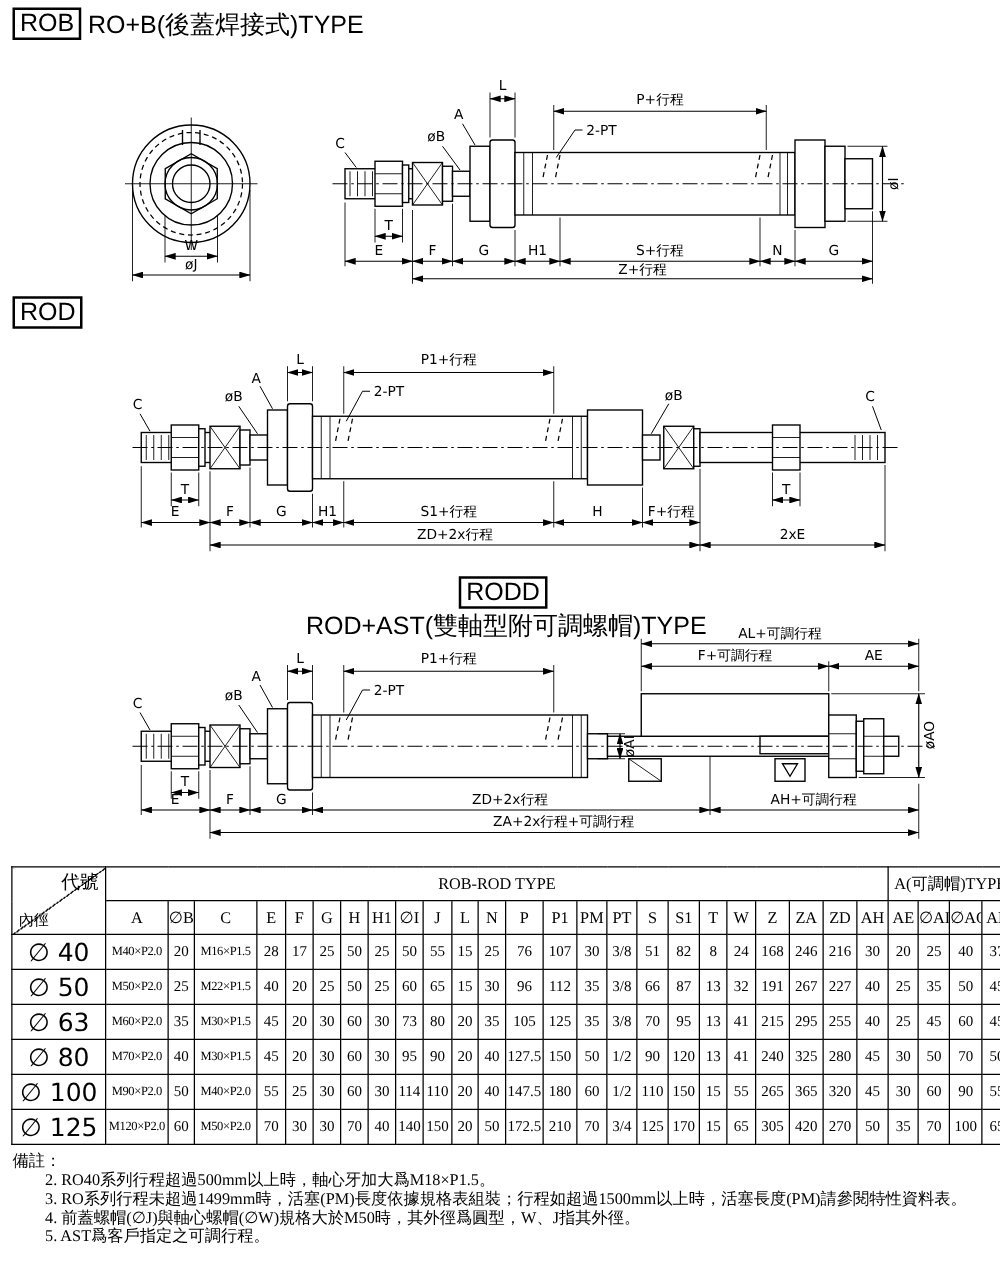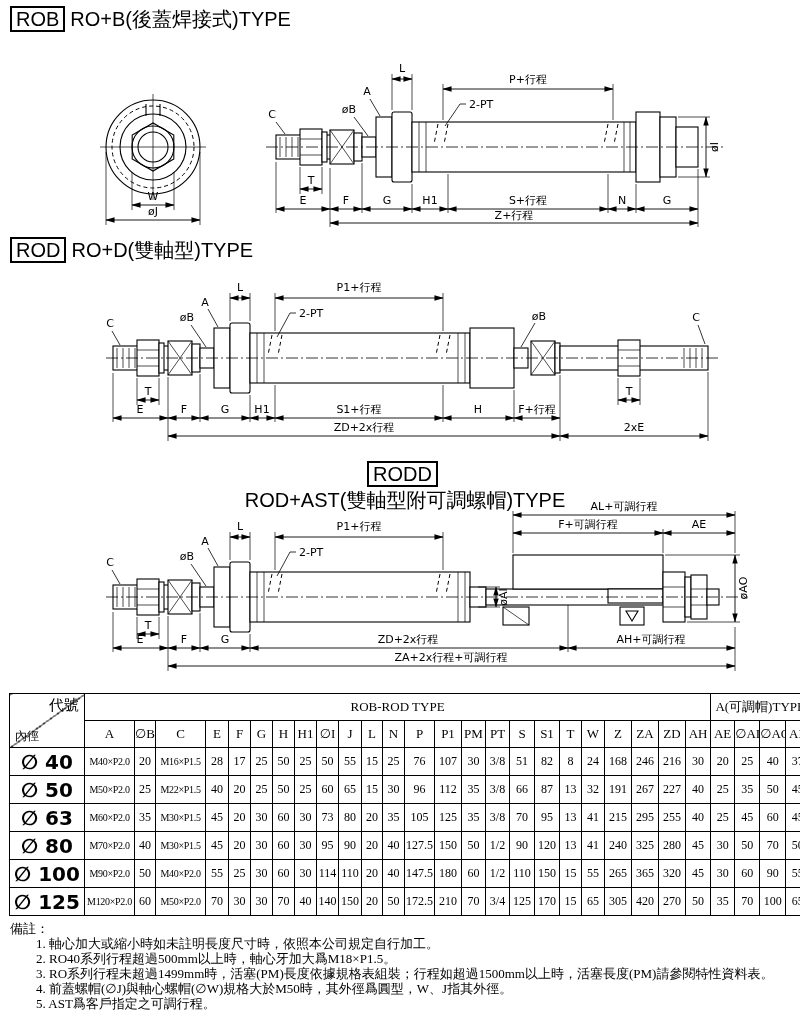--- a/index.html
+++ b/index.html
@@ -25,21 +25,21 @@
   
   table.dim{border-collapse:collapse;table-layout:fixed;width:798px;margin:6px 0 0 1px;}
   table.dim th,table.dim td{border:1px solid #000;text-align:center;vertical-align:middle;
     padding:0;overflow:hidden;white-space:nowrap;}
   table.dim thead tr{height:27px;}
   table.dim tbody tr{height:28px;}
   .ghdr{font-family:"Liberation Serif",serif;font-size:13px;font-weight:normal;}
   .ch{font-family:"Liberation Serif","DejaVu Sans",serif;font-size:13px;font-weight:normal;}
   td.vc{font-family:"Liberation Serif","DejaVu Sans",serif;font-size:12px;}
   td.vc.thread{font-size:10px;letter-spacing:-0.3px;}
-  th.bore{font-family:"DejaVu Sans",sans-serif;font-size:20px;font-weight:bold;}
+  th.bore{font-family:"DejaVu Sans",sans-serif;font-size:20px;font-weight:normal;}
   th.corner{position:relative;
     background:linear-gradient(to bottom right,transparent 49.5%,#000 49.5%,#000 50.6%,transparent 50.6%);}
   th.corner .ctop{position:absolute;top:2px;right:5px;font-size:15px;font-weight:normal;}
   th.corner .cbot{position:absolute;bottom:2px;left:5px;font-size:12px;font-weight:normal;}
   
   .notes{margin:5px 0 0 2px;font-family:"Liberation Serif",serif;font-size:13px;line-height:15px;}
   .note-item{padding-left:26px;}
 </style>
 </head>
 <body>
@@ -161,21 +161,20 @@
       <text x="506" y="187" text-anchor="middle">Z+行程</text>
       <line class="ext" x1="670" y1="85" x2="702" y2="85"></line>
       <line class="ext" x1="670" y1="145" x2="702" y2="145"></line>
       <line class="dm" x1="698" y1="85" x2="698" y2="145"></line>
       <text transform="rotate(-90 710 115)" x="710" y="115" text-anchor="middle">øI</text>
     </g>
   </svg>
 
   <div class="sec-title" style="margin-top:2px;">
     <span class="code-box">ROD</span>
-    <span>RO+D(雙軸型)TYPE</span>
   </div>
 
   <svg width="792" height="196" viewBox="0 0 792 196">
     <g>
       <rect class="olw" x="105" y="83" width="70" height="24"></rect>
       <line class="ext" x1="109" y1="85" x2="109" y2="105"></line>
       <line class="ext" x1="115" y1="85" x2="115" y2="105"></line>
       <line class="ext" x1="121" y1="85" x2="121" y2="105"></line>
       <line class="ext" x1="127" y1="85" x2="127" y2="105"></line>
       <rect class="olw" x="129" y="77" width="22" height="36"></rect>
@@ -641,20 +640,19 @@
           <td class="vc">35</td>
           <td class="vc">70</td>
           <td class="vc">100</td>
           <td class="vc">65</td>
         </tr>
       </tbody>
   </table>
 
   <div class="notes">
     <div>備註：</div>
-    <div class="note-item">1. 軸心加大或縮小時如未註明長度尺寸時，依照本公司規定自行加工。</div>
     <div class="note-item">2. RO40系列行程超過500mm以上時，軸心牙加大爲M18×P1.5。</div>
     <div class="note-item">3. RO系列行程未超過1499mm時，活塞(PM)長度依據規格表組裝；行程如超過1500mm以上時，活塞長度(PM)請參閱特性資料表。</div>
     <div class="note-item">4. 前蓋螺帽(∅J)與軸心螺帽(∅W)規格大於M50時，其外徑爲圓型，W、J指其外徑。</div>
     <div class="note-item">5. AST爲客戶指定之可調行程。</div>
   </div>
 
 </div>
 
 </body></html>

